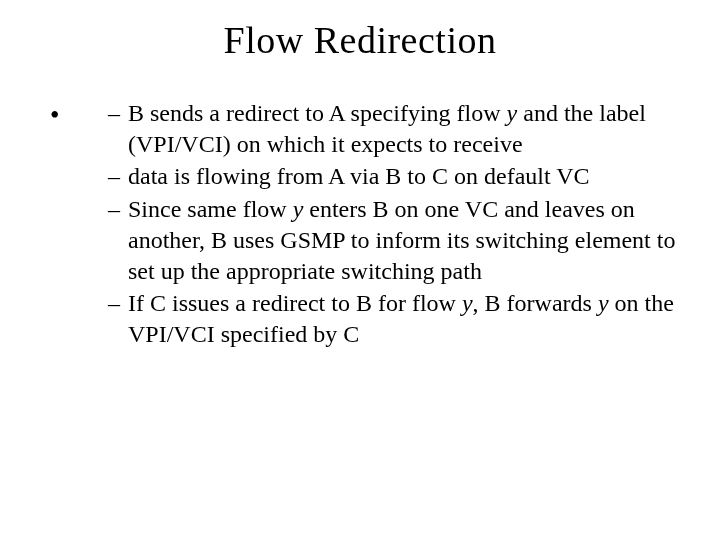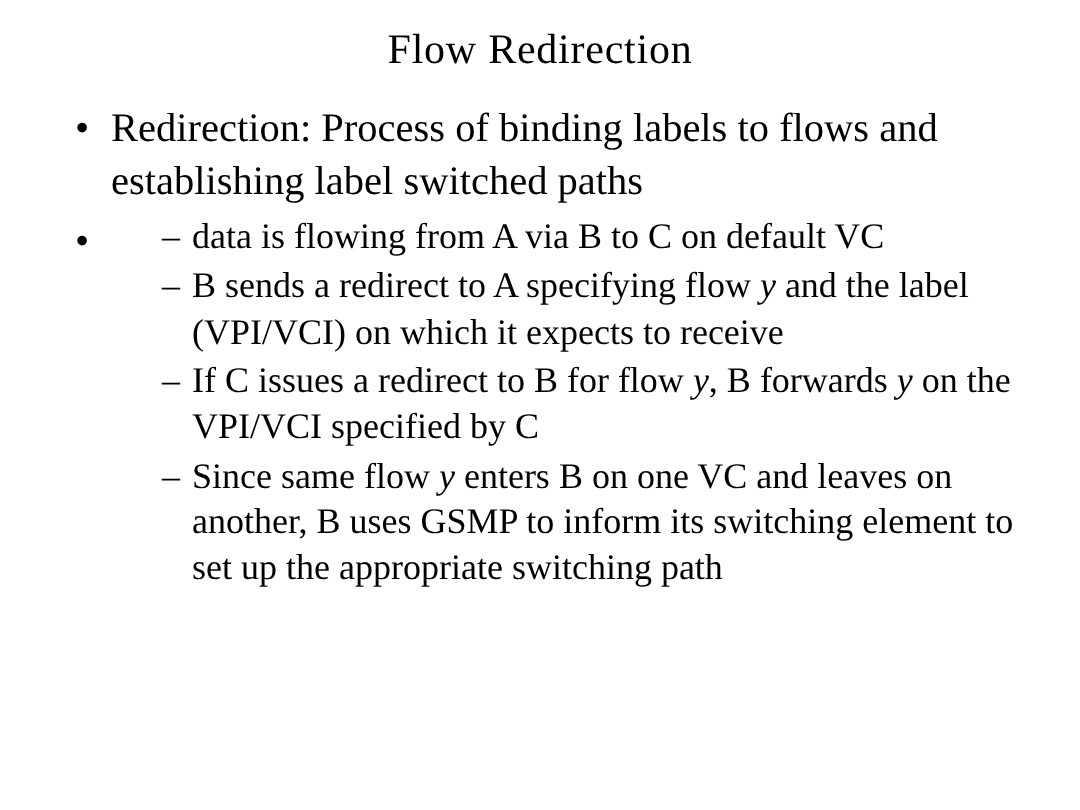--- a/index.html
+++ b/index.html
@@ -12,23 +12,23 @@
     color: #000000;
   }
   .slide {
     width: 720px;
     height: 540px;
     box-sizing: border-box;
     padding: 18px 30px 20px 30px;
   }
   .title {
     text-align: center;
-    font-size: 28px;
+    font-size: 38px;
     font-weight: normal;
-    margin: 0 0 18px 0;
+    margin: 0 0 36px 0;
     letter-spacing: 0.5px;
   }
   ul.level1 {
     list-style: none;
     padding: 0 0 0 20px;
     margin: 0;
   }
   ul.level1 > li {
     position: relative;
     font-size: 27px;
@@ -64,33 +64,30 @@
   .ital { font-style: italic; }
 </style>
 </head>
 <body>
 
 <div class="slide">
   <h1 class="title">Flow Redirection</h1>
 
   <ul class="level1">
     <li>
-      <span>Redirection: Process of binding labels to flows and establishing label switched paths</span>
-    </li>
-    <li>
 
       <ul class="level2">
+        <li>
+          <span>B sends a redirect to A specifying flow </span><span class="ital">y</span><span> and the label (VPI/VCI) on which it expects to receive</span>
+        </li>
         <li>
           <span>data is flowing from A via B to C on default VC</span>
         </li>
         <li>
-          <span>B sends a redirect to A specifying flow </span><span class="ital">y</span><span> and the label (VPI/VCI) on which it expects to receive</span>
+          <span>Since same flow </span><span class="ital">y</span><span> enters B on one VC and leaves on another, B uses GSMP to inform its switching element to set up the appropriate switching path</span>
         </li>
         <li>
           <span>If C issues a redirect to B for flow </span><span class="ital">y</span><span>, B forwards </span><span class="ital">y</span><span> on the VPI/VCI specified by C</span>
-        </li>
-        <li>
-          <span>Since same flow </span><span class="ital">y</span><span> enters B on one VC and leaves on another, B uses GSMP to inform its switching element to set up the appropriate switching path</span>
         </li>
       </ul>
     </li>
   </ul>
 </div>
 
 </body></html>

